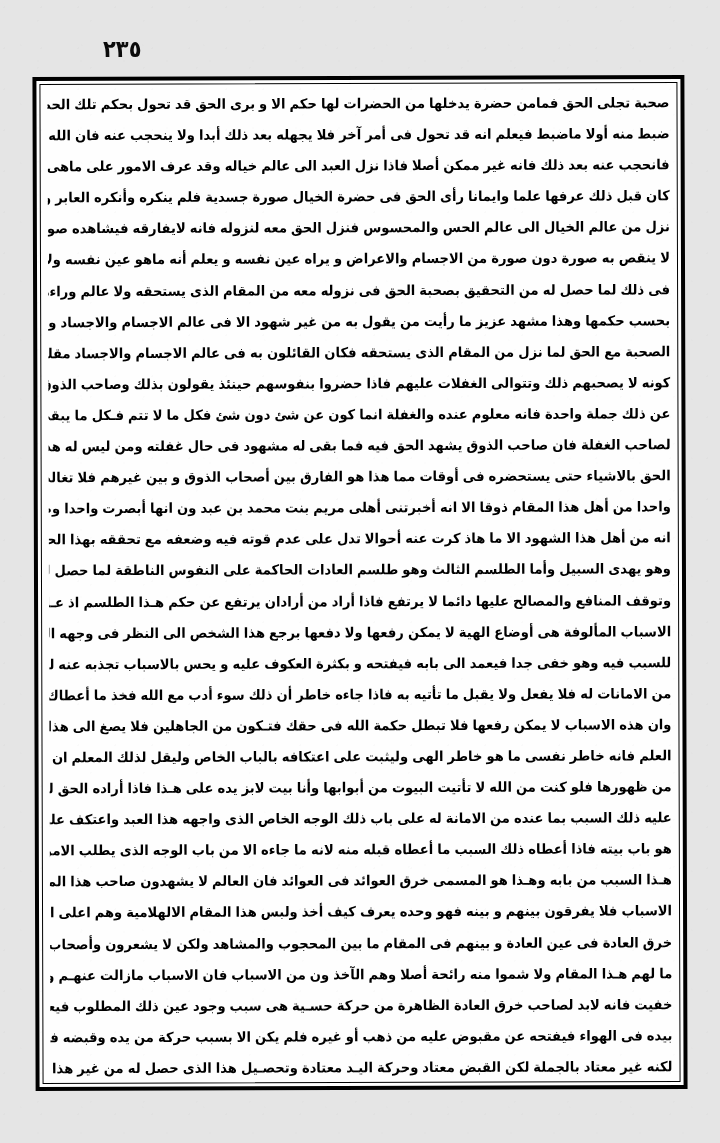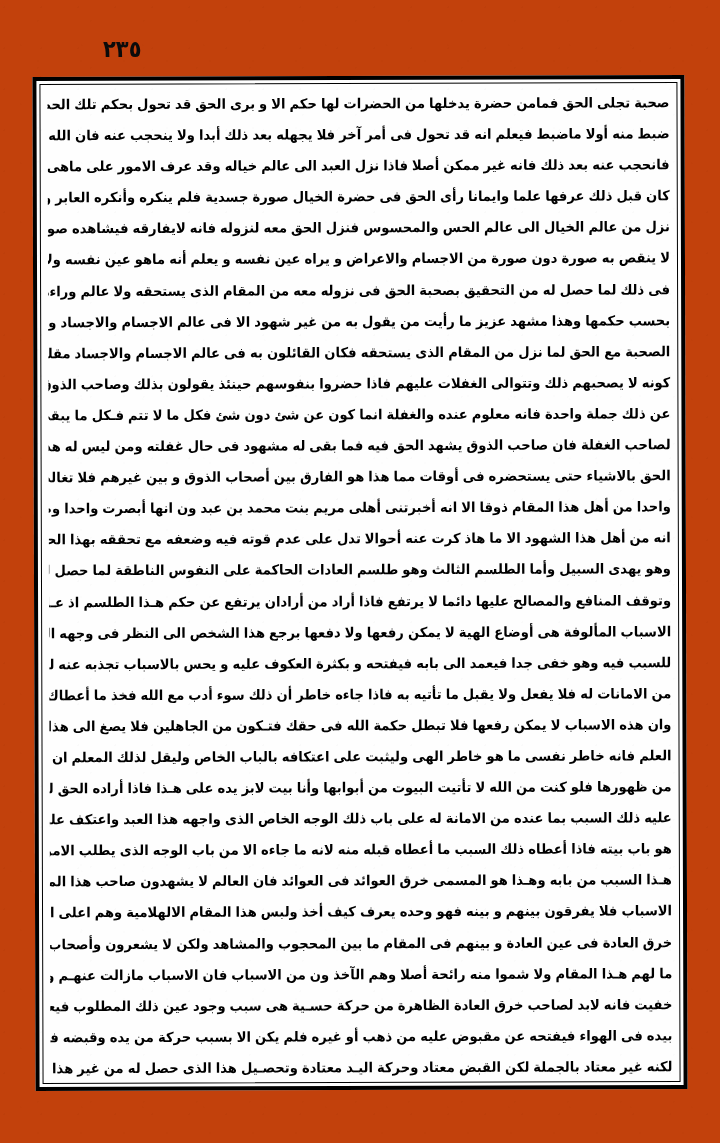--- a/index.html
+++ b/index.html
@@ -13,21 +13,21 @@
     height: 1143px;
     position: relative;
     overflow: hidden;
     font-family: "DejaVu Sans", sans-serif;
   }
 
   
   #page-sheet {
     position: absolute;
     inset: 0;
-    background: #c2410c;
+    background: #e5e5e5;
   }
 
   
   #page-sheet::after {
     content: "";
     position: absolute;
     inset: 0;
     pointer-events: none;
     background:
       radial-gradient(circle at 12% 18%, rgba(0,0,0,0.018) 0 1px, transparent 1px),

